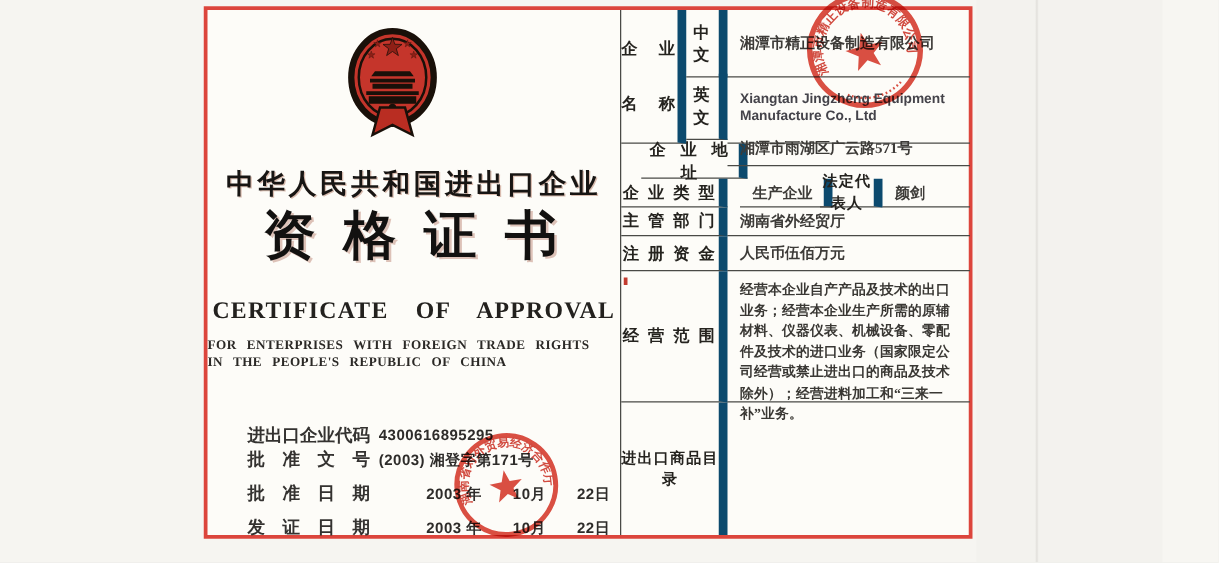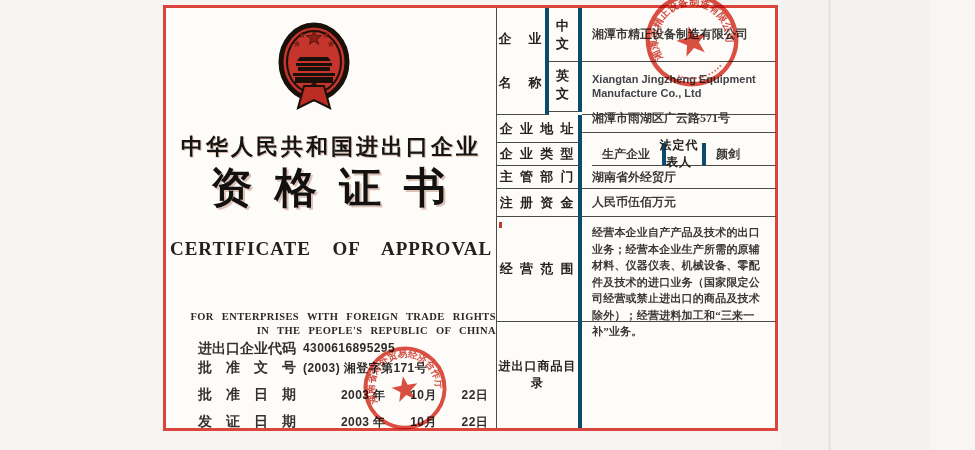--- a/index.html
+++ b/index.html
@@ -17,37 +17,37 @@
   
   .emblem{position:absolute;left:112px;top:14px;width:72px;height:92px;}
   .t-cn1{position:absolute;left:0;top:124px;width:330px;text-align:center;
          font-size:22px;font-weight:700;letter-spacing:3px;color:#171513;
          text-shadow:1px 1px 0 rgba(150,70,40,.35);}
   .t-cn2{position:absolute;left:0;top:152px;width:330px;text-align:center;
          font-size:42px;font-weight:700;letter-spacing:6px;color:#121110;
          text-shadow:2px 2px 0 rgba(150,60,35,.3);}
   .t-en {position:absolute;left:0;top:230px;width:330px;text-align:center;
          font-size:19px;font-weight:600;word-spacing:16px;letter-spacing:1px;color:#23211e;}
-  .t-sub{position:absolute;left:0;width:330px;text-align:right;
-         font-size:10.5px;font-weight:700;word-spacing:5px;letter-spacing:.4px;color:#2b2926;margin-top:40px;}
+  .t-sub{position:absolute;left:0;width:330px;text-align:left;
+         font-size:10.5px;font-weight:700;word-spacing:5px;letter-spacing:.4px;color:#2b2926;}
   .sub1{top:263px;} .sub2{top:277px;}
 
   .fld{position:absolute;left:0;width:330px;height:18px;}
   .fld .lb{position:absolute;left:32px;top:0;font-size:14px;font-weight:600;
            color:#343230;white-space:nowrap;}
   .fld .vl{position:absolute;left:137px;top:1px;font-family:"Liberation Sans","DejaVu Sans",sans-serif;
            font-size:12px;font-weight:700;color:#2e2c2a;white-space:nowrap;letter-spacing:.4px;}
   .fld .vl.date{left:175px;}
   .f1{top:324px;margin-top:8px;} .f2{top:351px;} .f3{top:378px;} .f4{top:405px;}
 
   
   .tbl{position:absolute;left:330px;top:0;width:279px;height:420px;
        border-left:1px solid #4a4a46;}
   .cell{position:absolute;box-sizing:border-box;display:flex;align-items:center;}
-  .bb{border-bottom:1px solid #4a4a46;} .br{border-right:4px solid #0c4a6e;}
+  .bb{border-bottom:1px solid #4a4a46;} .br{border-right:7px solid #0c4a6e;}
   .lab{justify-content:center;font-size:13px;font-weight:700;color:#25231f;
        letter-spacing:2px;text-align:center;}
   .lab.small{font-size:12px;letter-spacing:1px;}
   .val{padding-left:10px;font-size:12px;font-weight:600;color:#3d3b38;}
   .val-en{font-family:"Liberation Sans","DejaVu Sans",sans-serif;font-size:11px;
           font-weight:700;color:#44434a;line-height:1.3;display:block;
           padding:10px 0 0 10px;}
   .group{flex-direction:column;justify-content:center;gap:26px;text-align:right;}
   .scope-val{align-items:flex-start;padding:7px 8px 0 10px;font-size:11px;
              font-weight:600;line-height:1.5;color:#3a3834;letter-spacing:.2px;}
@@ -127,21 +127,21 @@
       <div class="cell lab bb br" style="left:52px;top:0;width:33px;height:54px;">中 文</div>
       <div class="cell val bb" style="left:85px;top:0;width:194px;height:54px;">湘潭市精正设备制造有限公司</div>
       <div class="cell lab bb br" style="left:52px;top:51px;width:33px;height:53px;">英 文</div>
       <div class="cell bb" style="left:85px;top:54px;width:194px;height:53px;align-items:flex-start;">
         <span class="val-en">
           <span>Xiangtan Jingzheng Equipment</span><br>
           <span>Manufacture Co., Ltd</span>
         </span>
       </div>
 
-      <div class="cell lab bb br" style="left:0;top:107px;width:85px;height:28px;">企 业 地 址</div>
+      <div class="cell lab bb br" style="left:16px;top:107px;width:85px;height:28px;font-family:Liberation Mono, monospace;">企 业 地 址</div>
       <div class="cell val bb" style="left:85px;top:89px;width:194px;height:28px;margin-top:8px;">湘潭市雨湖区广云路571号</div>
 
       <div class="cell lab bb br" style="left:0;top:135px;width:85px;height:23px;">企 业 类 型</div>
       <div class="cell val bb br" style="left:95px;top:135px;width:74px;height:23px;">生产企业</div>
       <div class="cell lab small bb br" style="left:159px;top:135px;width:50px;height:23px;">法定代表人</div>
       <div class="cell val bb" style="left:209px;top:135px;width:70px;height:23px;">颜剑</div>
 
       <div class="cell lab bb br" style="left:0;top:158px;width:85px;height:23px;">主 管 部 门</div>
       <div class="cell val bb" style="left:85px;top:158px;width:194px;height:23px;">湖南省外经贸厅</div>
 

